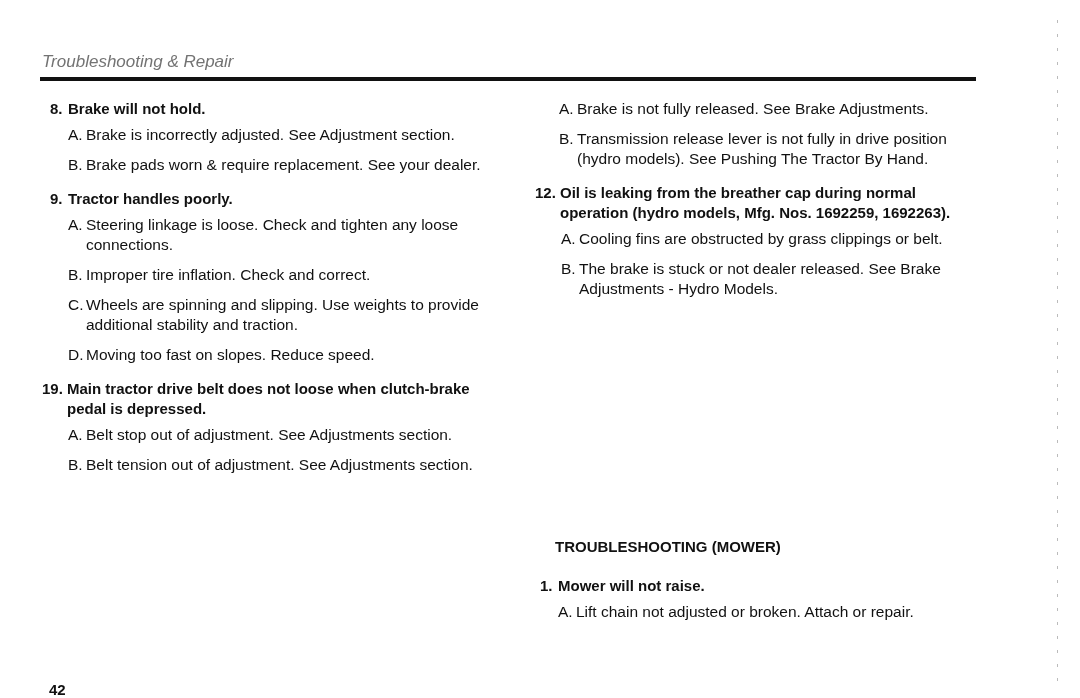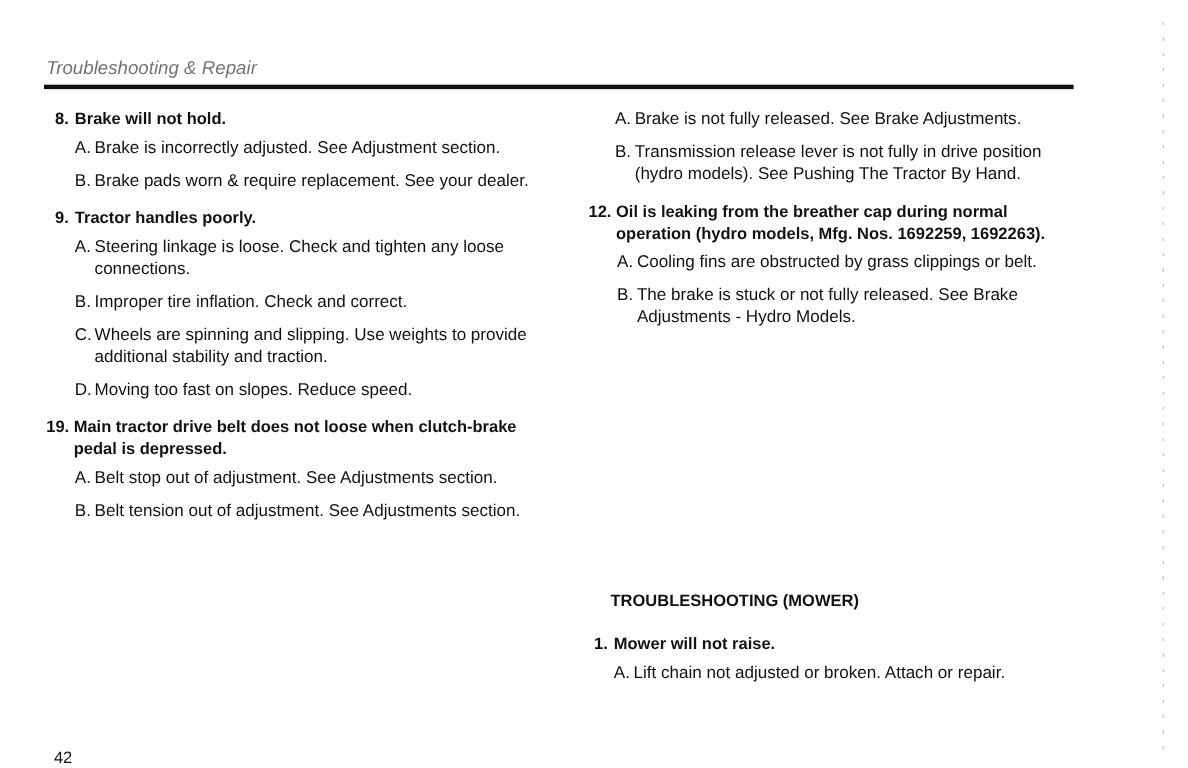--- a/index.html
+++ b/index.html
@@ -26,21 +26,21 @@
   .sub {
     display: flex; font-size: 15.5px; line-height: 20px; margin-left: 18px; margin-bottom: 10px;
   }
   .sub-letter { flex: 0 0 18px; }
   .sub-text { flex: 1; }
   .section-title {
     position: absolute; left: 555px; top: 538px; font-weight: bold; font-size: 15px;
   }
   .mower { position: absolute; left: 540px; top: 576px; width: 450px; }
   .page-num {
-    position: absolute; left: 49px; top: 681px; font-weight: normal; font-size: 15px;
+    position: absolute; left: 49px; top: 681px; font-weight: bold; font-size: 15px;
   }
   .scan-edge {
     position: absolute; left: 1057px; top: 20px; width: 1px; height: 670px;
     background: repeating-linear-gradient(to bottom, #bbb 0 3px, transparent 3px 14px);
   }
 </style>
 </head>
 <body>
 
 <div class="header-title">Troubleshooting &amp; Repair</div>
@@ -119,21 +119,21 @@
     <div class="item-head">
       <span class="item-num two">12.</span>
       <span class="item-text">Oil is leaking from the breather cap during normal operation (hydro models, Mfg. Nos. 1692259, 1692263).</span>
     </div>
     <div class="sub" style="margin-left:26px;">
       <span class="sub-letter">A.</span>
       <span class="sub-text">Cooling fins are obstructed by grass clippings or belt.</span>
     </div>
     <div class="sub" style="margin-left:26px;">
       <span class="sub-letter">B.</span>
-      <span class="sub-text">The brake is stuck or not fully released. See Brake Adjustments - Hydro Models.</span>
+      <span class="sub-text">The brake is stuck or not dealer released. See Brake Adjustments - Hydro Models.</span>
     </div>
   </div>
 </div>
 
 <div class="section-title">TROUBLESHOOTING (MOWER)</div>
 <div class="mower">
   <div class="item">
     <div class="item-head">
       <span class="item-num">1.</span>
       <span class="item-text">Mower will not raise.</span>

